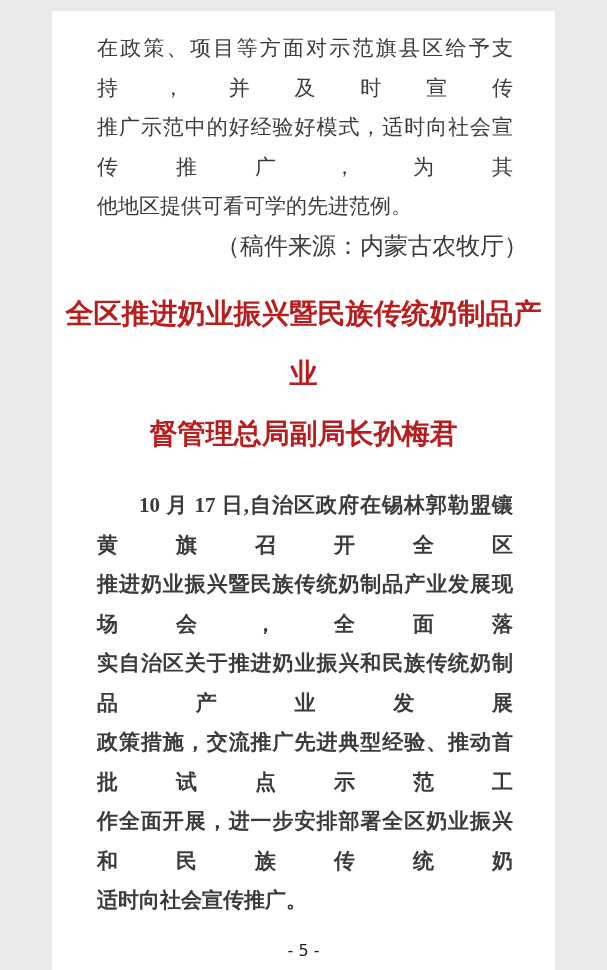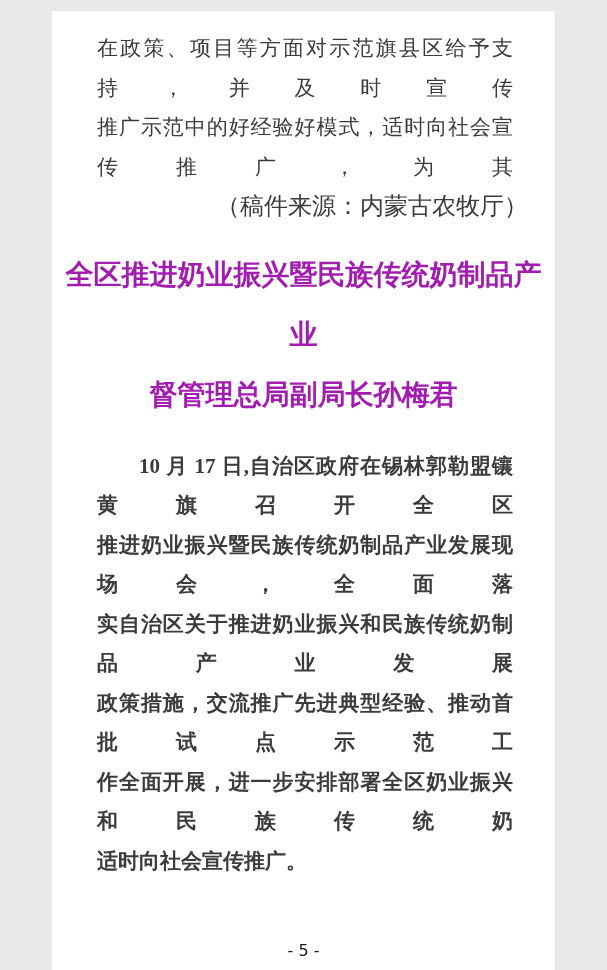--- a/index.html
+++ b/index.html
@@ -24,21 +24,21 @@
     line-height: 39.5px;
     color: #3b3b3b;
     text-align: right;
     margin-right: -15px;
   }
   .title {
     margin-top: 18px;
     font-size: 28px;
     line-height: 60px;
     font-weight: bold;
-    color: #a21caf;
+    color: #b91c1c;
     text-align: center;
   }
   .title .line { text-align: center; }
   .p1 { margin-top: 22px; font-weight: bold; }
   .p2 { margin-top: 3px; }
   .footer {
     position: absolute;
     left: 0;
     top: 930px;
     width: 100%;
@@ -51,20 +51,21 @@
 </style>
 </head>
 <body>
 
 <div class="page">
 
   <div class="flow">
     <div class="para">
         <div class="line fill">在政策、项目等方面对示范旗县区给予支持，并及时宣传</div>
         <div class="line fill">推广示范中的好经验好模式，适时向社会宣传推广，为其</div>
+        <div class="line">他地区提供可看可学的先进范例。</div>
       </div>
     <div class="source">（稿件来源：内蒙古农牧厅）</div>
   </div>
 
   <h1 class="title">
       <div class="line">全区推进奶业振兴暨民族传统奶制品产业</div>
       <div class="line">督管理总局副局长孙梅君</div>
     </h1>
 
   <div class="flow2">

